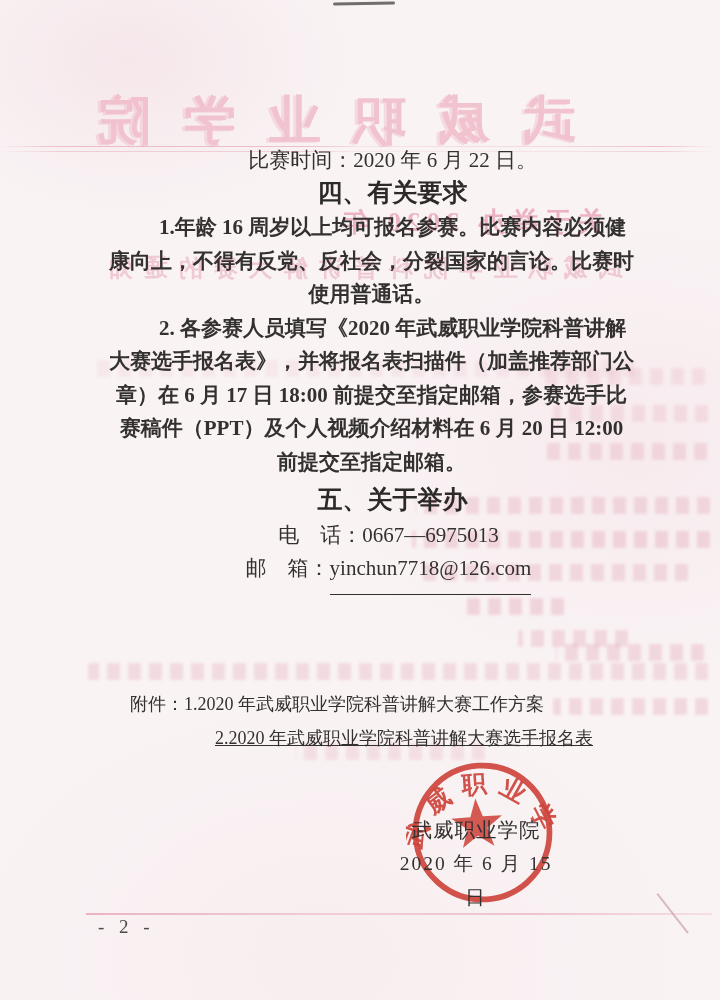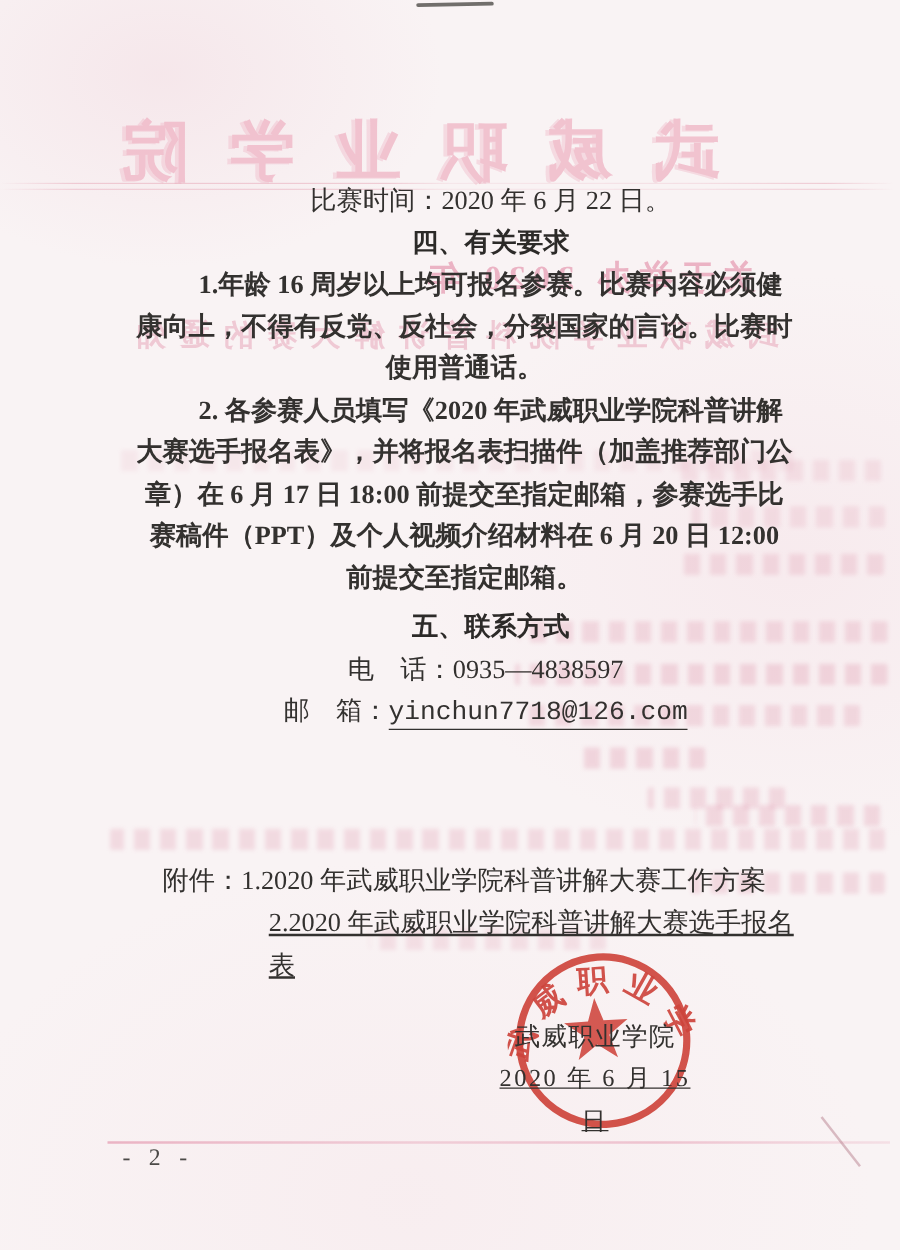--- a/index.html
+++ b/index.html
@@ -45,47 +45,47 @@
             mask-image:linear-gradient(90deg,transparent 0,#000 60px,#000 310px,rgba(0,0,0,.3) 360px,rgba(0,0,0,.5) 560px,#000 660px,transparent 715px);
   }
   
   .content{
     position:absolute; left:108px; top:144px; width:527px; z-index:3;
     font-size:21px; line-height:33.5px;
   }
   .content p,.content h3{margin:0; padding:0;text-align:center;}
   .indent{text-indent:42px;}
   .content h3{
-    font-family:Liberation Serif, serif;
-    font-size:21px; font-weight:700; text-indent:42px; color:#2c2a28;
+    font-family:Liberation Mono, monospace;
+    font-size:25px; font-weight:700; text-indent:42px; color:#2c2a28;
   }
   .h5gap{margin-top:6px !important;}
   .para{text-align:justify; text-justify:inter-character; text-indent:42px;font-weight:bold;}
   .contact{text-indent:34px;}
-  .email{border-bottom:1.5px solid #33312f; padding-bottom:1px;font-family:Liberation Mono, monospace;}
+  .email{border-bottom:1.5px solid #33312f; padding-bottom:14px;}
   
   .attachments{
     position:absolute; left:108px; top:687px; width:535px; z-index:3;
-    font-size:21px; line-height:34px;
+    font-size:18px; line-height:34px;
   }
   .attachments p{margin:0;}
   .att1{text-indent:22px;}
   .att2{margin-left:107px !important;text-decoration:underline;}
   
   .seal{
     position:absolute; left:406px; top:756px; width:153px; height:153px; z-index:4;
     transform:rotate(-4deg); opacity:.92; mix-blend-mode:multiply;
   }
   .signature{
     position:absolute; left:392px; top:813px; width:168px; z-index:5;
     text-align:center; line-height:34px;
   }
   .signature p{margin:0;}
   .sig-org{font-size:20.5px; letter-spacing:1px;}
-  .sig-date{font-size:19.5px; letter-spacing:2px;text-decoration:underline;}
+  .sig-date{font-size:19.5px; letter-spacing:2px;}
   
   .rule-bottom{
     position:absolute; left:86px; top:913px; width:626px; height:2px; z-index:2;
     background:linear-gradient(90deg,rgba(231,164,184,.8),rgba(231,164,184,.45) 40%,rgba(231,164,184,.6) 70%,rgba(231,164,184,.25));
   }
   .page-number{
     position:absolute; left:98px; top:916px; z-index:3;
     font-size:19px; letter-spacing:5px; color:#4c4a48;
   }
   
@@ -106,22 +106,22 @@
   <div class="bleed-banner mirror">武威职业学院</div>
   <div class="bleed-h1 mirror">关于举办 2020 年</div>
   <div class="bleed-h2 mirror">武威职业学院科普讲解大赛的通知</div>
   <div class="rule-top"></div>
 
   <div class="content">
     <p class="indent">比赛时间：2020 年 6 月 22 日。</p>
     <h3>四、有关要求</h3>
     <p class="para">1.年龄 16 周岁以上均可报名参赛。比赛内容必须健康向上，不得有反党、反社会，分裂国家的言论。比赛时使用普通话。</p>
     <p class="para">2. 各参赛人员填写《2020 年武威职业学院科普讲解大赛选手报名表》，并将报名表扫描件（加盖推荐部门公章）在 6 月 17 日 18:00 前提交至指定邮箱，参赛选手比赛稿件（PPT）及个人视频介绍材料在 6 月 20 日 12:00 前提交至指定邮箱。</p>
-    <h3 class="h5gap">五、联系方式</h3>
-    <p class="contact"><span>电　话：</span><span>0935—4838597</span></p>
+    <h3 class="h5gap">五、关于举办</h3>
+    <p class="contact"><span>电　话：</span><span>0667—6975013</span></p>
     <p class="contact"><span>邮　箱：</span><span class="email">yinchun7718@126.com</span></p>
   </div>
 
   <div class="attachments">
     <p class="att1"><span>附件：</span><span>1.2020 年武威职业学院科普讲解大赛工作方案</span></p>
     <p class="att2">2.2020 年武威职业学院科普讲解大赛选手报名表</p>
   </div>
 
   <div class="seal">
     <svg viewBox="0 0 160 160" width="153" height="153">

